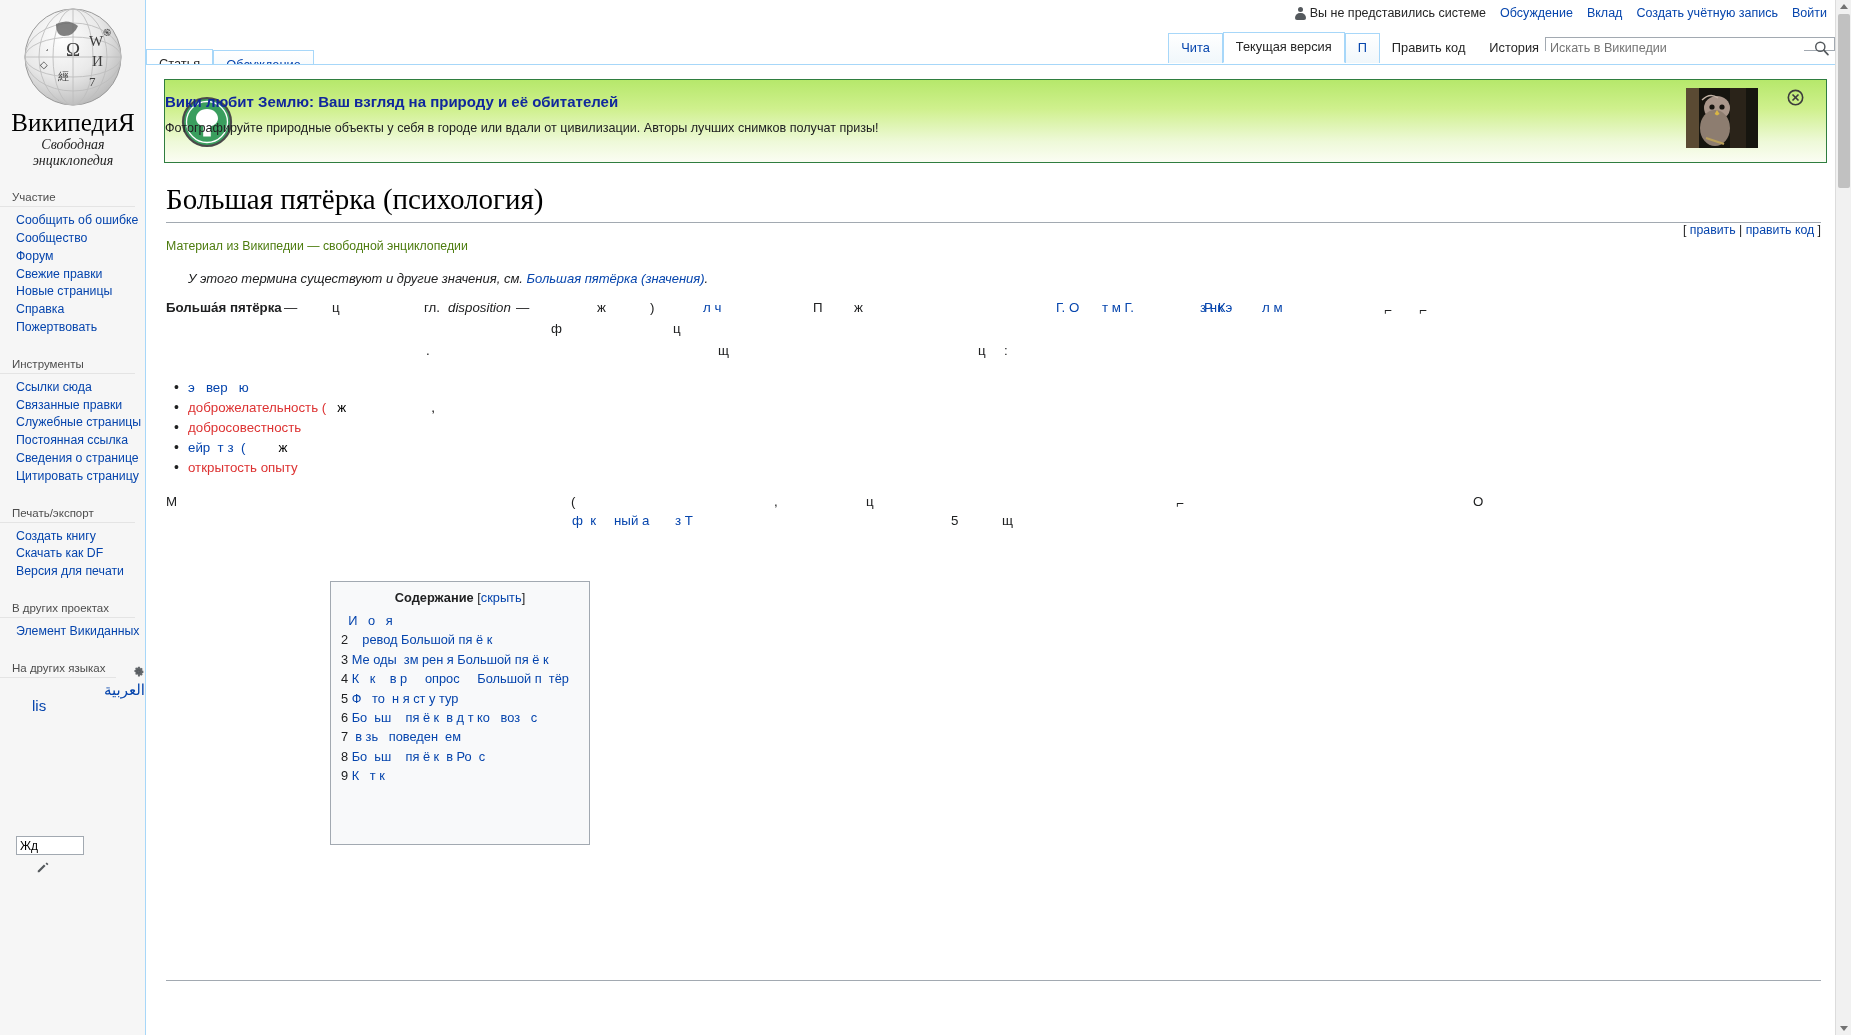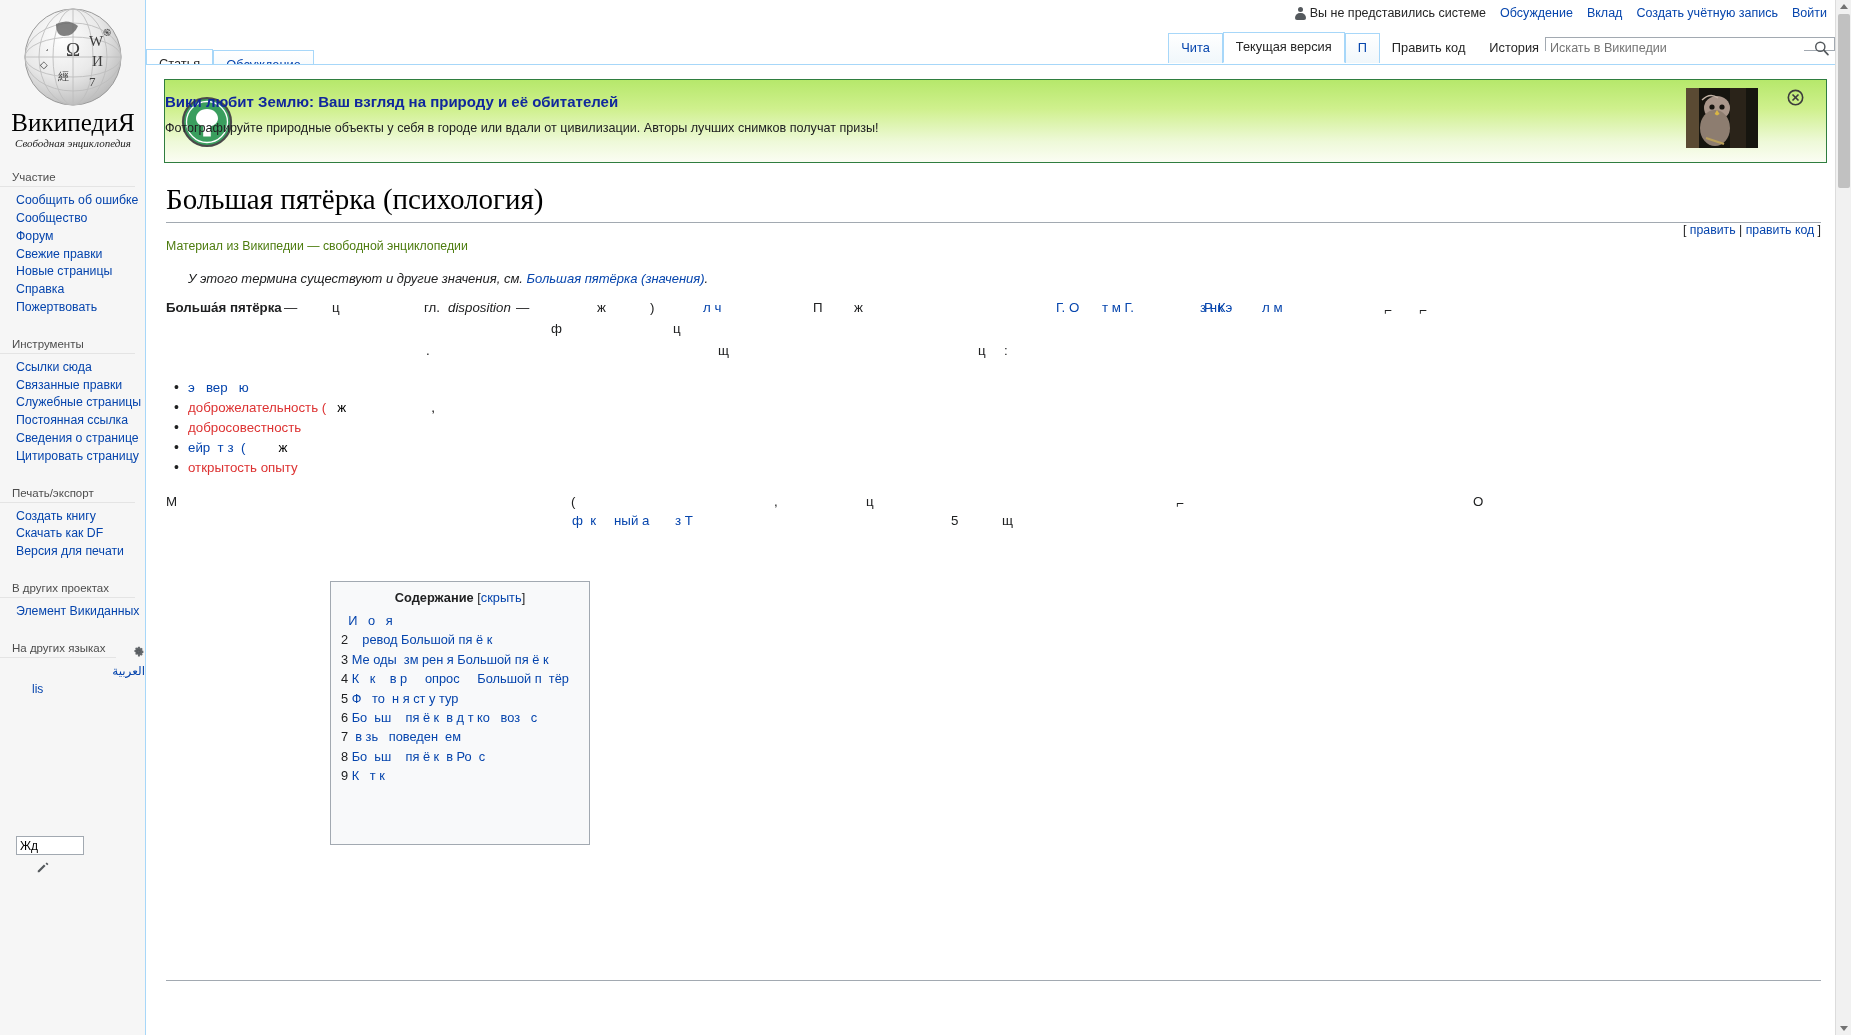--- a/index.html
+++ b/index.html
@@ -32,36 +32,36 @@
   }
   .logo-wrap { width:146px; padding-top:6px; text-align:center; }
   .globe { display:block; margin:0 auto; }
   .wordmark {
     font-family: "Liberation Serif", serif;
     font-size: 25px; color:#000; line-height:1.05; letter-spacing:.1px;
     margin-top:2px;
   }
   .tagline {
     font-family: "Liberation Serif", serif;
-    font-style: italic; font-size: 11px; color:#222; margin-top:1px;
+    font-style: italic; font-size: 14px; color:#222; margin-top:1px;
   }
   .portal { margin-top: 22px; }
   .portal-heading {
     font-size: 11.5px; color:#4d4d4d; padding: 0 0 3px 12px;
     border-bottom: 1px solid #e4e4e4; margin: 0 10px 4px 0;
   }
   .portal-list { list-style:none; margin:0; padding:0 0 0 16px; }
   .portal-list li { margin: 0; padding: 0; line-height: 15.8px; }
   .portal-list a { color:#0645ad; text-decoration:none; font-size:12.3px; }
   .lang-gear {
     display:inline-block; vertical-align:middle; margin-left:6px;
   }
   .heading-row { display:flex; align-items:center; }
   .heading-row .portal-heading { flex:1 1 auto; }
-  .lang-list a { font-size:12px; }
+  .lang-list a { font-size:15px; }
   .lang-ar { direction: rtl; }
 
   
   .mini-input {
     position:absolute; left:16px; top:836px; width:68px; height:19px;
     border:1px solid #a2a9b1; background:#fff; font-size:12px;
     color:#000; padding:1px 3px; line-height:16px;
   }
   .pencil-glyph { position:absolute; left:36px; top:860px; }
 

